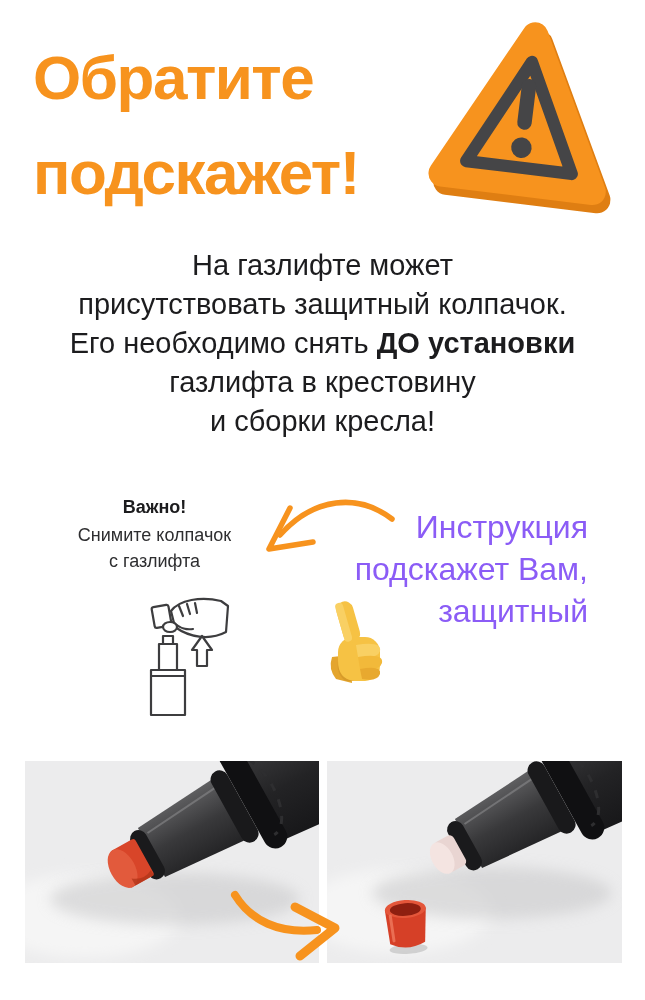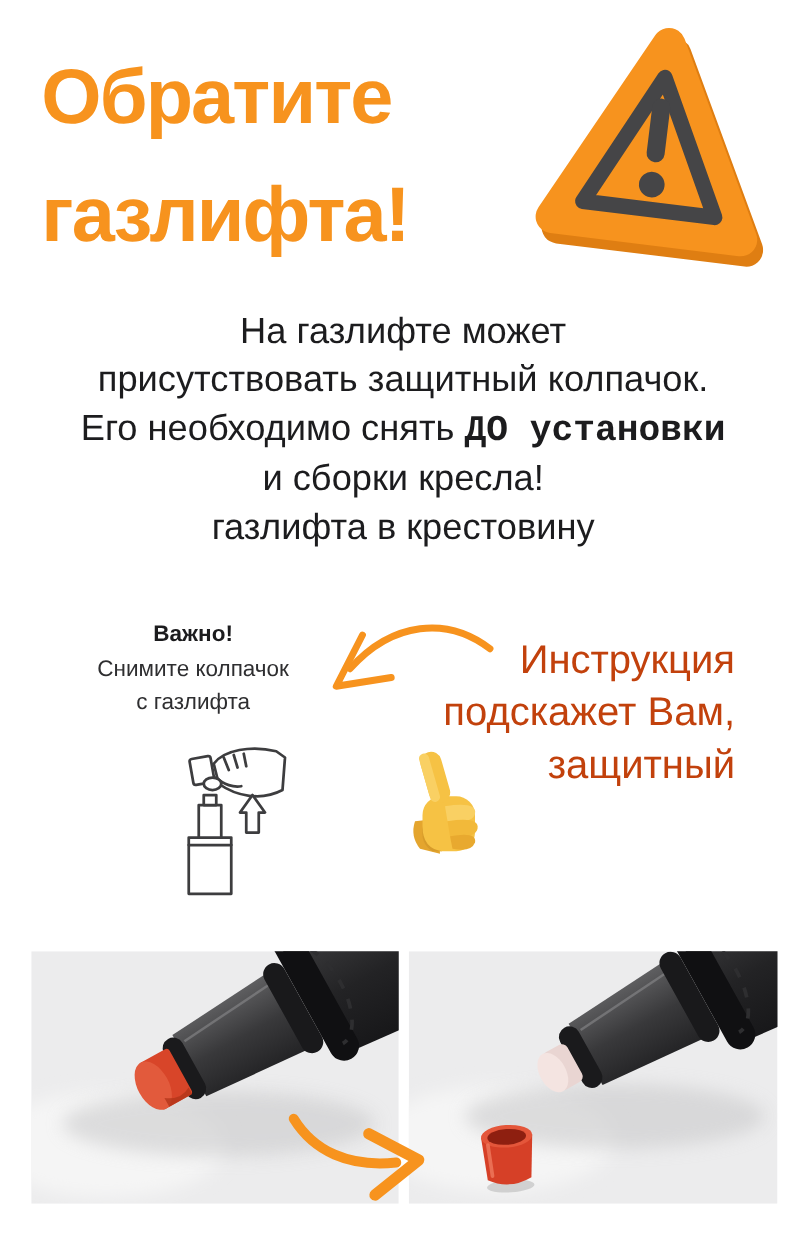--- a/index.html
+++ b/index.html
@@ -13,69 +13,69 @@
     font-size:62px;line-height:95px;font-weight:800;letter-spacing:-1.5px;
     color:#F7931E;
   }
   
   .warn-wrap{position:absolute;left:430px;top:16px;width:190px;height:205px;transform:rotate(7deg);}
   
   .para{
     position:absolute;left:0;top:246px;width:645px;text-align:center;
     font-size:29px;line-height:39px;font-weight:400;color:#1c1c1e;
   }
-  .para .b{font-weight:800;font-family:Liberation Mono, monospace;}
+  .para .b{font-weight:800;}
   
   .important{
     position:absolute;left:27px;top:494px;width:255px;text-align:center;
     font-size:18px;line-height:26px;color:#2e2e30;
   }
   .important .imp-title{font-weight:800;color:#1c1c1e;margin-bottom:2px;}
   .drawing{position:absolute;left:113px;top:596px;width:152px;height:122px;}
   
   .arrow-up-wrap{position:absolute;left:256px;top:495px;width:142px;height:78px;}
   
   .instruction{
     position:absolute;right:57px;top:506px;width:320px;text-align:right;
-    font-size:32px;line-height:42px;font-weight:400;color:#c2410c;
+    font-size:32px;line-height:42px;font-weight:400;color:#8b5cf6;
   }
   .thumb-wrap{position:absolute;left:326px;top:599px;width:64px;height:90px;}
   
   .photo{position:absolute;top:761px;width:294px;height:202px;}
   .photo.left{left:25px;}
   .photo.right{left:327px;width:295px;}
   
   .arrow-dn-wrap{position:absolute;left:183px;top:883px;width:172px;height:96px;z-index:5;}
 </style>
 </head>
 <body>
 
 <div class="canvas">
 
   <div class="title">
     <div>Обратите</div>
-    <div>газлифта!</div>
+    <div>подскажет!</div>
   </div>
 
   <div class="warn-wrap">
     <svg width="190" height="205" viewBox="0 0 100 108">
       <path d="M50 10 L90 88 L10 88 Z" fill="#DF7E12" stroke="#DF7E12" stroke-width="14" stroke-linejoin="round" transform="translate(3,4)"></path>
       <path d="M50 10 L90 88 L10 88 Z" fill="#F7931E" stroke="#F7931E" stroke-width="14" stroke-linejoin="round"></path>
       <path d="M50 24 L78 80 L22 80 Z" fill="none" stroke="#454547" stroke-width="6.5" stroke-linejoin="round"></path>
       <rect x="46.2" y="33" width="7.6" height="27" rx="3.8" fill="#454547"></rect>
       <circle cx="50" cy="69.5" r="5.4" fill="#454547"></circle>
     </svg>
   </div>
 
   <div class="para">
     <div>На газлифте может</div>
     <div>присутствовать защитный колпачок.</div>
     <div><span>Его необходимо снять </span><span class="b">ДО установки</span></div>
+    <div>газлифта в крестовину</div>
     <div>и сборки кресла!</div>
-    <div>газлифта в крестовину</div>
   </div>
 
   <div class="important">
     <div class="imp-title">Важно!</div>
     <div>Снимите колпачок</div>
     <div>с газлифта</div>
   </div>
 
   <div class="drawing">
     <svg width="152" height="122" viewBox="0 0 152 122" fill="none" stroke="#3d3d3f" stroke-width="2.2" stroke-linejoin="round" stroke-linecap="round">

